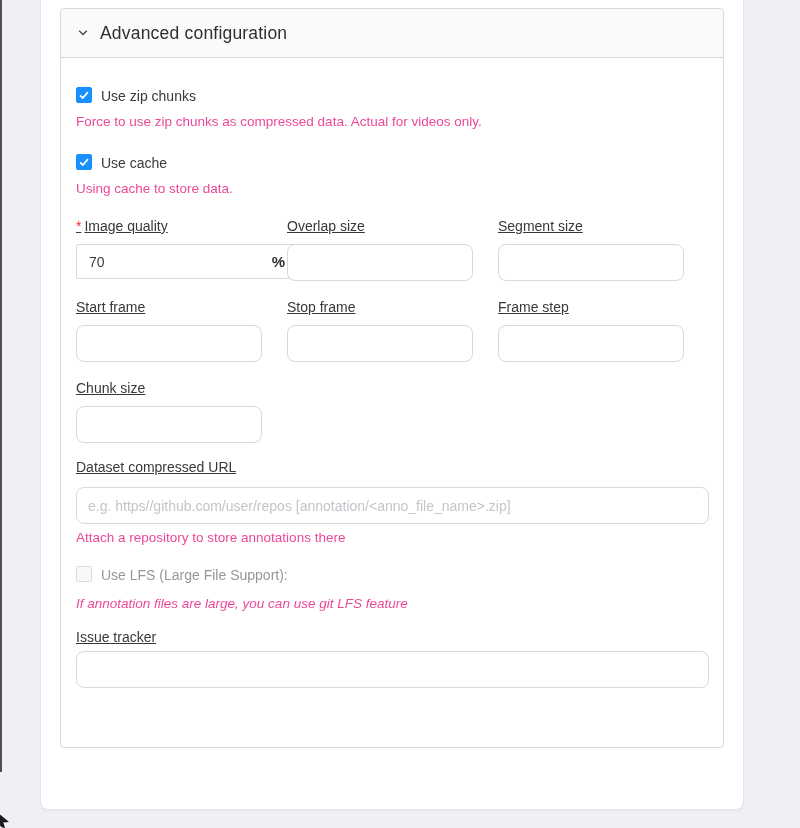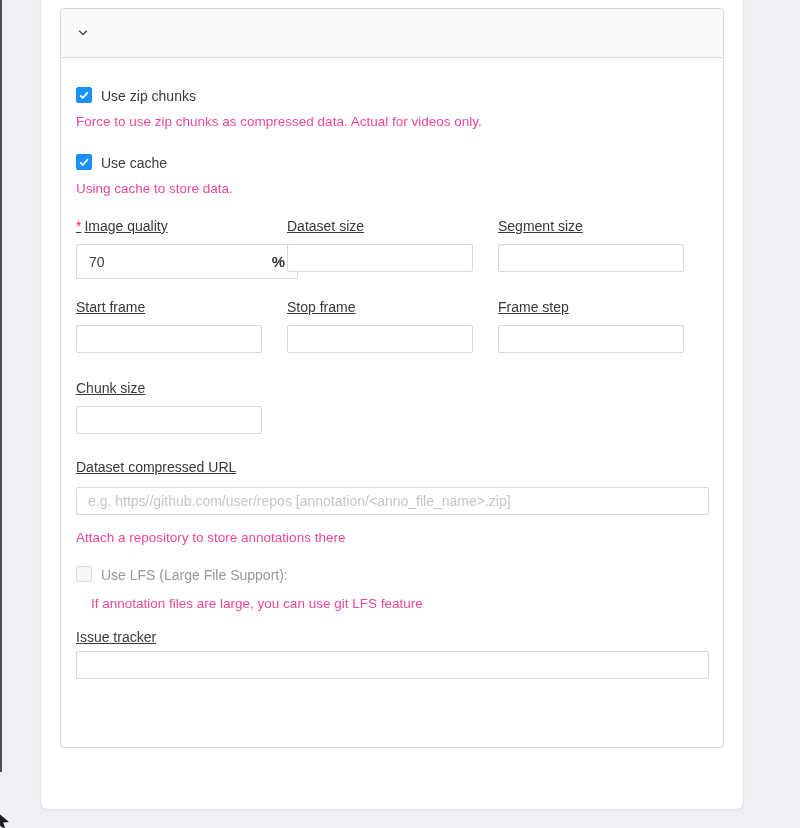--- a/index.html
+++ b/index.html
@@ -18,21 +18,21 @@
   .card-title{font-size:17.5px;color:#2f2f2f;letter-spacing:0.2px;}
   .cbx{position:absolute;width:16px;height:16px;border-radius:2px;box-sizing:border-box;cursor:pointer;}
   .cbx.checked{background:#1890ff;border:1px solid #1890ff;}
   .cbx.unchecked{background:#f7f7f7;border:1px solid #dcdcdc;}
   .cbx svg{display:block;}
   .cbx-label{position:absolute;font-size:14px;color:#3a3a3a;cursor:pointer;line-height:16px;}
   .cbx-label.disabled{color:#979797;}
   .help{position:absolute;font-size:13.5px;color:#ec4899;line-height:15px;}
   .flabel{position:absolute;font-size:14px;color:#383838;line-height:16px;text-decoration:underline;}
   .req{color:#f5222d;margin-right:3px;font-size:14px;}
-  .tinput{position:absolute;height:28px;width:186px;border:1px solid #d9d9d9;border-radius:2px;
+  .tinput{position:absolute;height:37px;width:186px;border:1px solid #d9d9d9;border-radius:8px;
         background:#fff;font-family:"Liberation Sans",sans-serif;font-size:14px;color:#434343;
         padding:0 11px;box-sizing:border-box;outline:none;}
   .tinput::placeholder{color:#c2c5c9;}
   .full{width:633px;left:15px;}
   .qual-input{position:absolute;left:15px;width:222px;height:35px;border:1px solid #d9d9d9;
         border-radius:2px;background:#fff;box-sizing:border-box;display:flex;align-items:center;
         justify-content:space-between;padding:0 12px;cursor:text;}
   .qual-value{font-size:14px;color:#3d3d3d;}
   .qual-suffix{font-size:15px;font-weight:700;color:#2e2e2e;}
   .submit-btn{position:absolute;left:605px;top:760px;width:119px;height:32px;background:#1890ff;
@@ -51,40 +51,41 @@
   <div class="page"></div>
 
   <div class="card">
 
     <div class="card-header">
       <span class="chevron">
         <svg width="12" height="12" viewBox="0 0 12 12">
           <polyline points="2.2,3.8 6,7.6 9.8,3.8" fill="none" stroke="#4a4a4a" stroke-width="1.4"></polyline>
         </svg>
       </span>
+      <span class="card-title">Advanced configuration</span>
     </div>
 
     <span class="cbx checked" style="left:15px;top:78px;">
       <svg width="14" height="14" viewBox="0 0 16 16" style="margin:0 0 0 0;">
         <polyline points="3.5,8.5 6.6,11.4 12.5,4.8" fill="none" stroke="#ffffff" stroke-width="2"></polyline>
       </svg>
     </span>
     <span class="cbx-label" style="left:40px;top:79px;">Use zip chunks</span>
     <span class="help" style="left:15px;top:105px;">Force to use zip chunks as compressed data. Actual for videos only.</span>
 
     <span class="cbx checked" style="left:15px;top:145px;">
       <svg width="14" height="14" viewBox="0 0 16 16">
         <polyline points="3.5,8.5 6.6,11.4 12.5,4.8" fill="none" stroke="#ffffff" stroke-width="2"></polyline>
       </svg>
     </span>
     <span class="cbx-label" style="left:40px;top:146px;">Use cache</span>
     <span class="help" style="left:15px;top:172px;">Using cache to store data.</span>
 
     <span class="flabel col1" style="top:209px;"><span class="req">*</span><span>Image quality</span></span>
-    <span class="flabel col2" style="top:209px;">Dataset size</span>
+    <span class="flabel col2" style="top:209px;">Overlap size</span>
     <span class="flabel col3" style="top:209px;">Segment size</span>
 
     <div class="qual-input" style="top:235px;">
       <span class="qual-value">70</span>
       <span class="qual-suffix">%</span>
     </div>
     <input class="tinput col2" style="top: 235px;" value="">
     <input class="tinput col3" style="top: 235px;" value="">
 
     <span class="flabel col1" style="top:290px;">Start frame</span>
@@ -97,21 +98,21 @@
 
     <span class="flabel col1" style="top:371px;">Chunk size</span>
     <input class="tinput col1" style="top: 397px;" value="">
 
     <span class="flabel col1" style="top:450px;">Dataset compressed URL</span>
     <input class="tinput full" style="top: 478px;" placeholder="e.g. https//github.com/user/repos [annotation/&lt;anno_file_name&gt;.zip]">
     <span class="help" style="left:15px;top:521px;">Attach a repository to store annotations there</span>
 
     <span class="cbx unchecked" style="left:15px;top:557px;"></span>
     <span class="cbx-label disabled" style="left:40px;top:558px;">Use LFS (Large File Support):</span>
-    <span class="help" style="left:30px;top:587px;">If annotation files are large, you can use git LFS feature</span>
+    <span class="help" style="left:15px;top:587px;font-style:italic;">If annotation files are large, you can use git LFS feature</span>
 
     <span class="flabel col1" style="top:620px;">Issue tracker</span>
     <input class="tinput full" style="top: 642px;" value="">
 
   </div>
 
 
   <div class="cursor-artifact"></div>
 </div>
 

